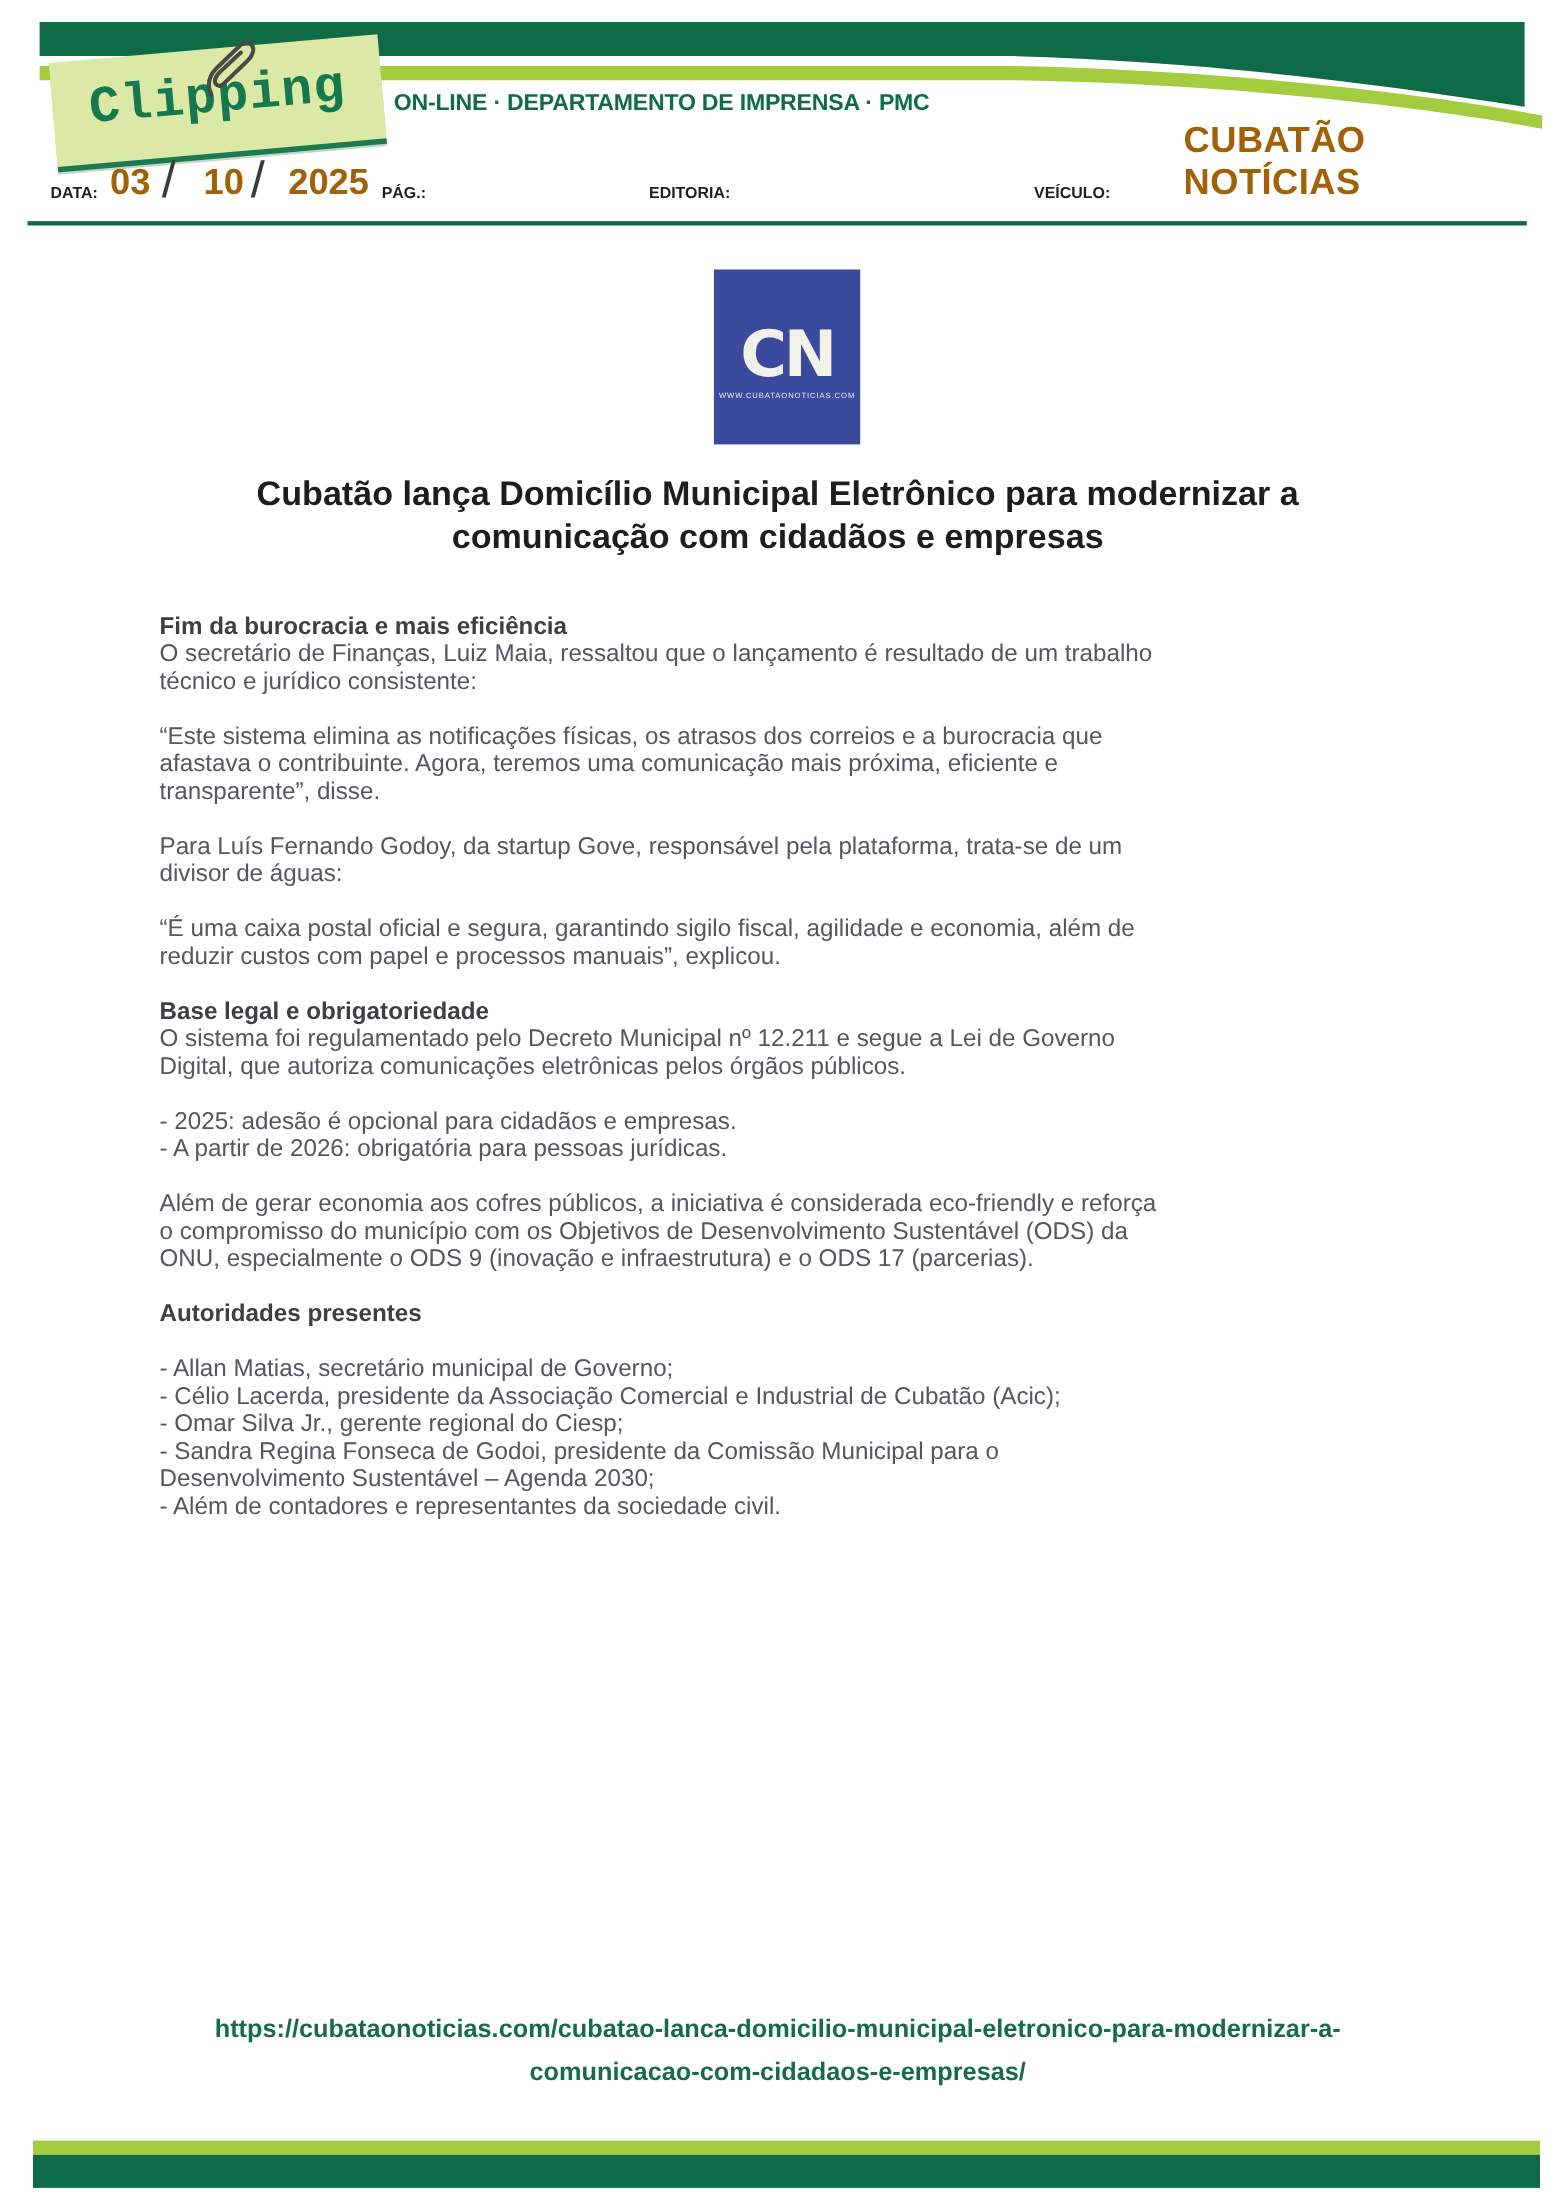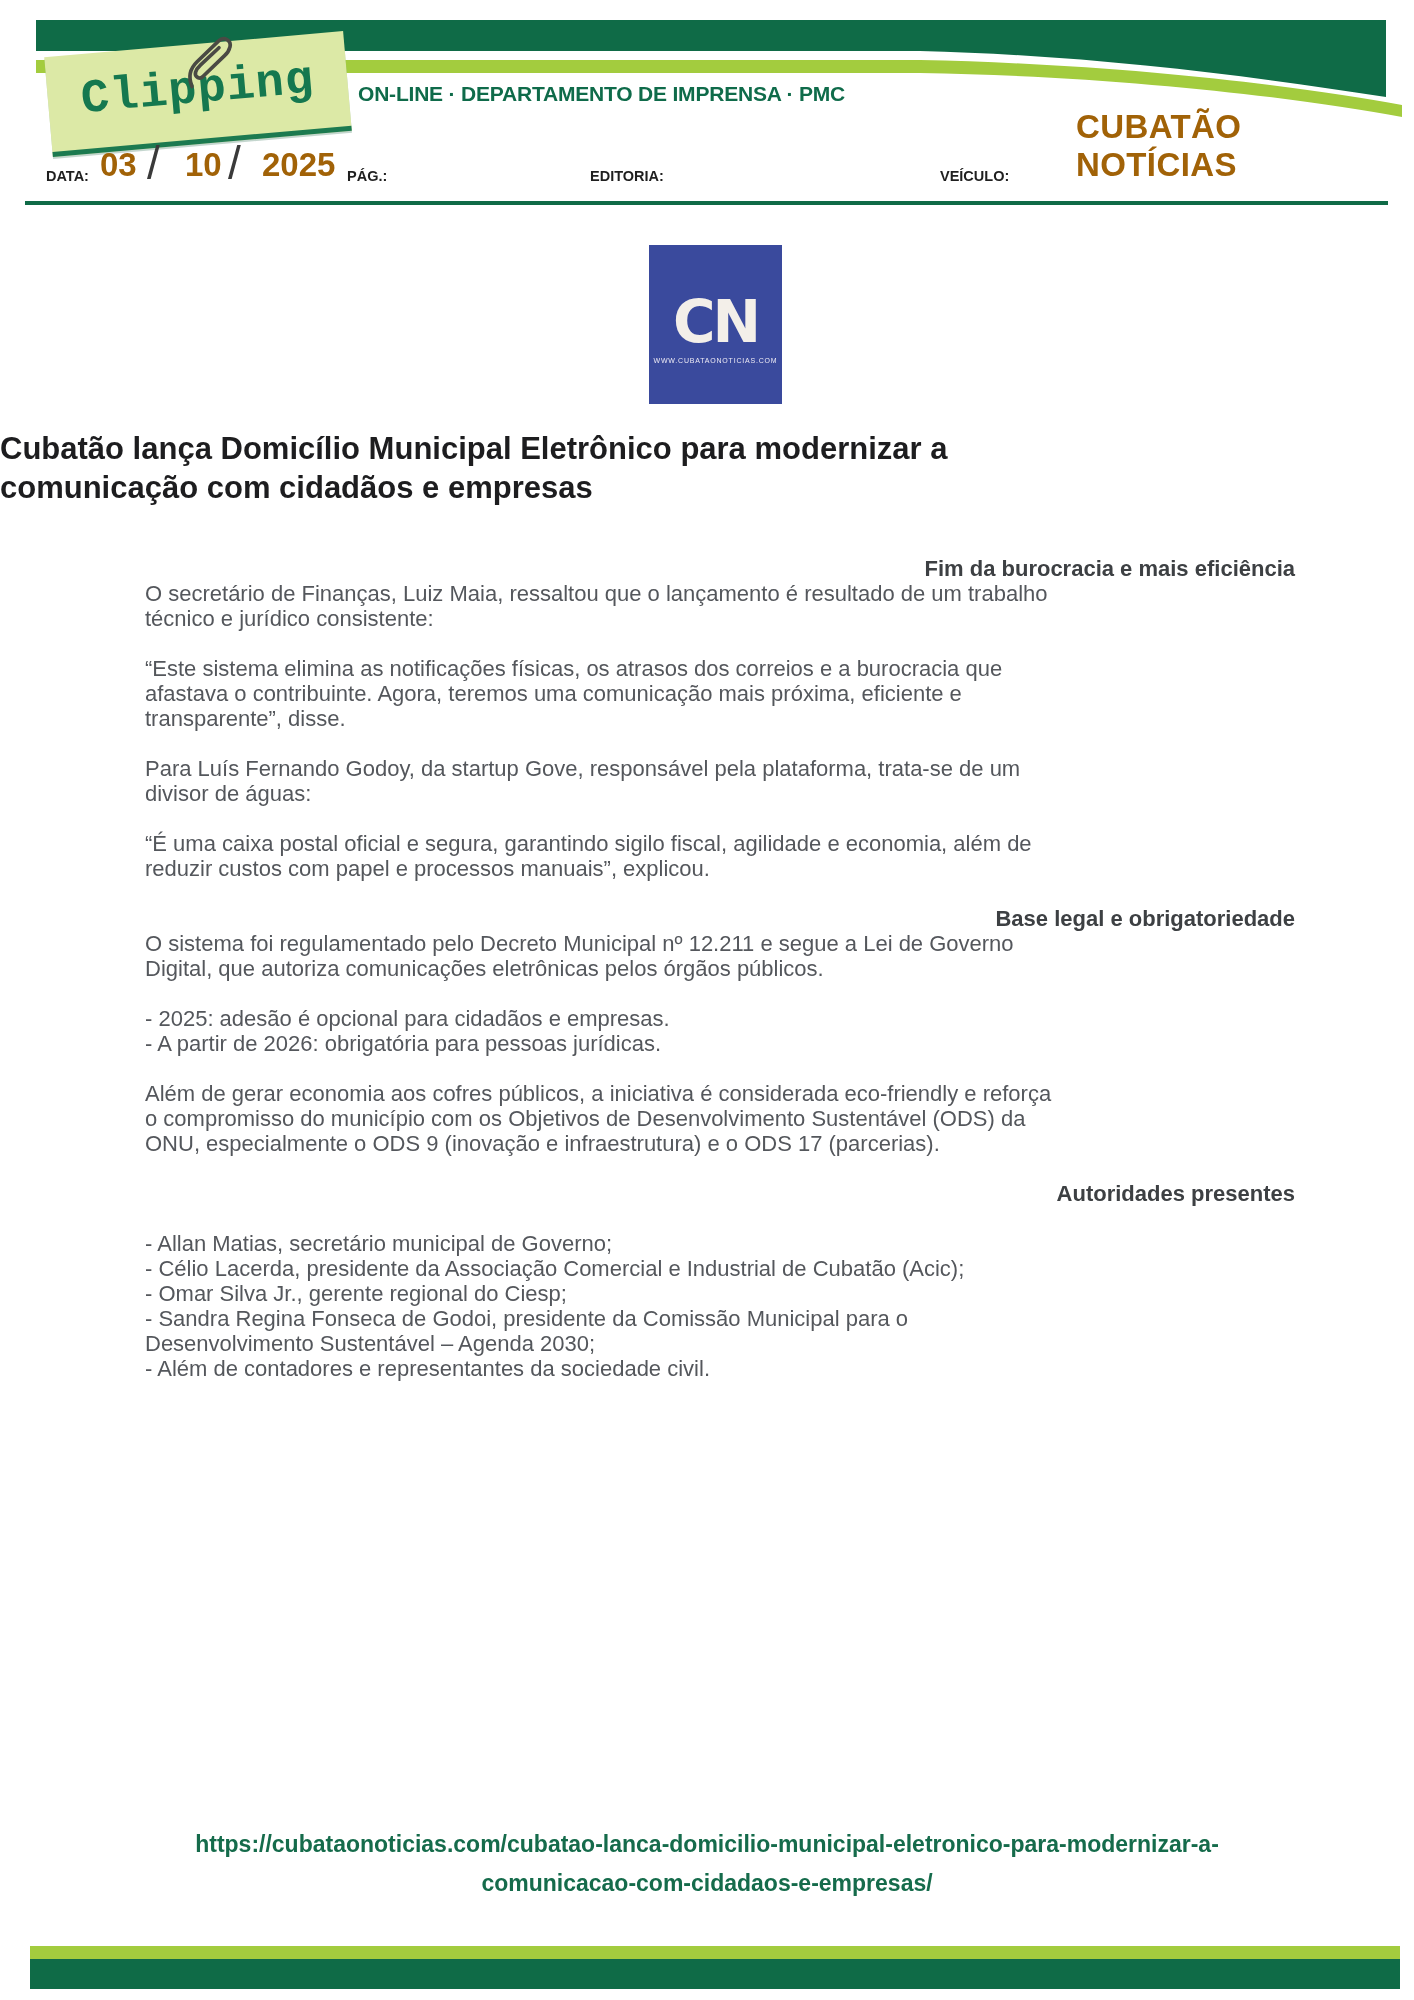--- a/index.html
+++ b/index.html
@@ -41,33 +41,33 @@
   }
   .cn-logo-text{
     font-family:"DejaVu Sans",sans-serif;font-weight:bold;font-size:58px;
     color:#F3EFE9;letter-spacing:-3px;line-height:1;margin-top:8px;
   }
   .cn-logo-caption{
     font-size:7px;color:#EDEAF4;letter-spacing:0.8px;margin-top:6px;white-space:nowrap;
   }
   
   .article-title{
-    position:absolute;left:0;top:408px;width:1414px;text-align:left;
+    position:absolute;left:0;top:408px;width:1414px;text-align:center;
     font-size:31px;line-height:39px;font-weight:bold;color:#1D1D1F;
     white-space:pre-line;
   }
   
   .article{
     position:absolute;left:145px;top:556px;width:1150px;
     font-size:22px;line-height:25px;color:#54575C;
   }
   .blk{white-space:pre-line;margin-top:25px;}
   .blk:first-child{margin-top:0;}
   .blk.tight{margin-top:0;}
-  .blk.head{font-weight:bold;color:#3D4043;text-align:right;}
+  .blk.head{font-weight:bold;color:#3D4043;}
   
   .footer-url{
     position:absolute;left:0;top:1825px;width:1414px;text-align:center;
     font-size:23px;line-height:39px;font-weight:bold;color:#156B4B;
     white-space:pre-line;text-decoration:none;display:block;
   }
   .footer-light-bar{position:absolute;left:30px;top:1946px;width:1370px;height:13px;background:#A3CC3E;}
   .footer-dark-bar{position:absolute;left:30px;top:1959px;width:1370px;height:30px;background:#0F6B47;}
 </style>
 </head>

